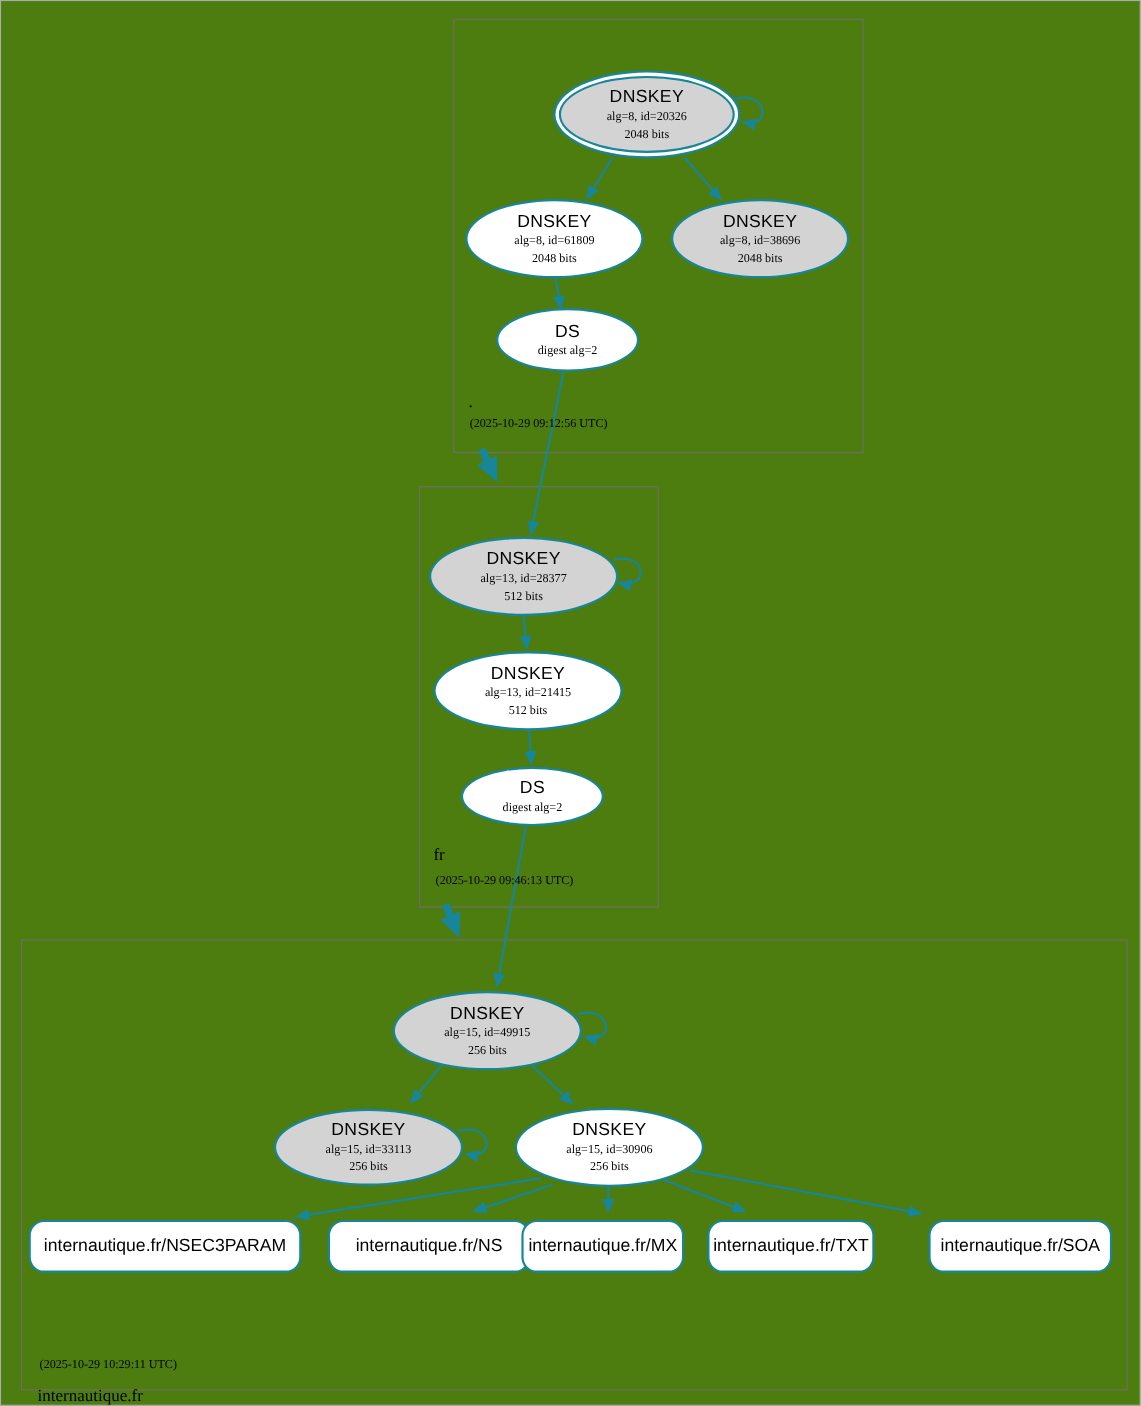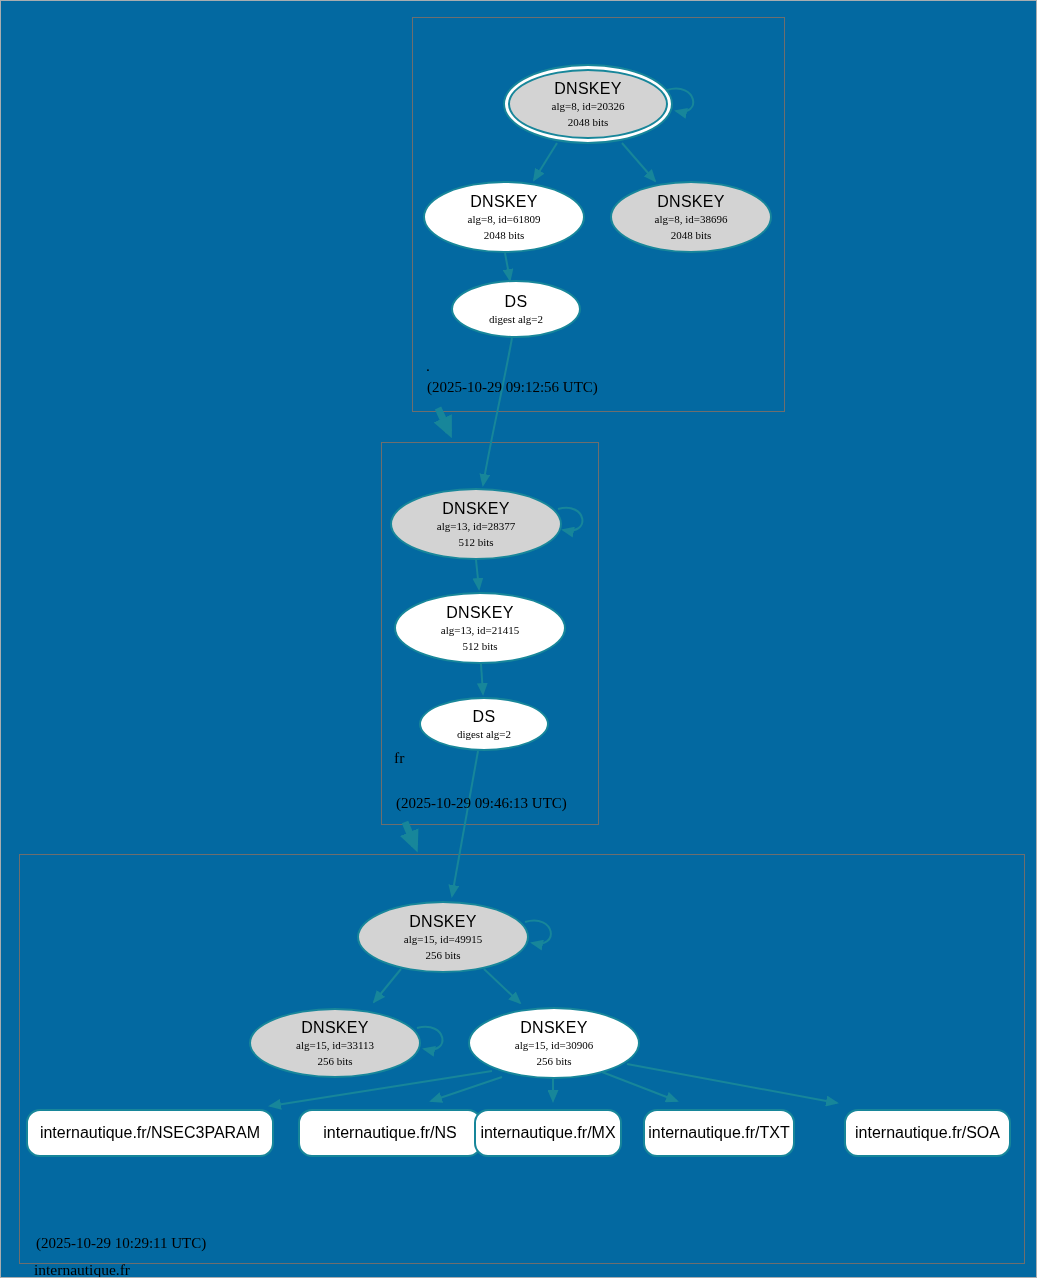--- a/index.html
+++ b/index.html
@@ -8,21 +8,21 @@
     --zsk_fill:#ffffff;
     --box_border:#6e6e6e;
     --frame:#a8adb0;
   }
   html,body{margin:0;padding:0;background:#ffffff;}
   #canvas{
     position:relative;
     width:1037px;height:1278px;
     box-sizing:border-box;
     border:1px solid var(--frame);
-    background:#0369a1;
+    background:#4d7c0f;
     font-family:"Liberation Sans",sans-serif;
     overflow:hidden;
   }
   .zone-box{
     position:absolute;
     border:1px solid var(--box_border);
     background:transparent;
   }
   .edges{position:absolute;left:0;top:0;pointer-events:none;}
   .edges path{fill:none;stroke:var(--edge);stroke-width:2;}
@@ -69,21 +69,21 @@
     font-family:Liberation Sans, sans-serif;font-size:16px;color:#000;
     cursor:pointer;white-space:nowrap;text-align:center;
   }
   .zone-label{
     position:absolute;
     font-family:"Liberation Serif",serif;font-size:15.5px;color:#000;
     white-space:nowrap;
   }
   .zone-ts{
     position:absolute;
-    font-family:"Liberation Serif",serif;font-size:15px;color:#000;
+    font-family:"Liberation Serif",serif;font-size:11px;color:#000;
     white-space:nowrap;
   }
 </style>
 </head>
 <body>
 
 <div id="canvas">
 
   <div class="zone-box" style="left:411px;top:16px;width:371px;height:393px"></div>
   <div class="zone-box" style="left:380px;top:441px;width:216px;height:381px"></div>
@@ -161,21 +161,21 @@
     <span class="nt">DNSKEY</span>
     <span class="nd">alg=13, id=21415</span>
     <span class="nd">512 bits</span>
   </div>
 
   <div class="node ellipse fill-white" style="left:418px;top:696px;width:130px;height:54px">
     <span class="nt">DS</span>
     <span class="nd">digest alg=2</span>
   </div>
 
-  <div class="zone-label" style="left:393px;top:748px">fr</div>
+  <div class="zone-label" style="left:393px;top:768px">fr</div>
   <div class="zone-ts" style="left:395px;top:794px">(2025-10-29 09:46:13 UTC)</div>
 
   <div class="node ellipse fill-gray" style="left:356px;top:900px;width:172px;height:72px">
     <span class="nt">DNSKEY</span>
     <span class="nd">alg=15, id=49915</span>
     <span class="nd">256 bits</span>
   </div>
 
   <div class="node ellipse fill-gray" style="left:248px;top:1007px;width:172px;height:70px">
     <span class="nt">DNSKEY</span>

